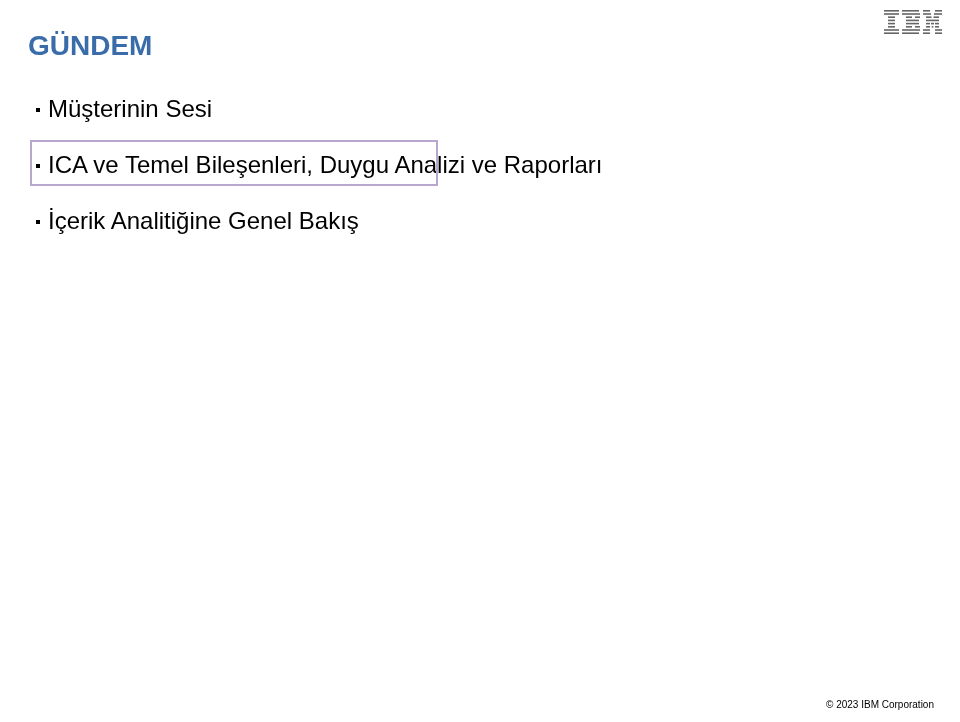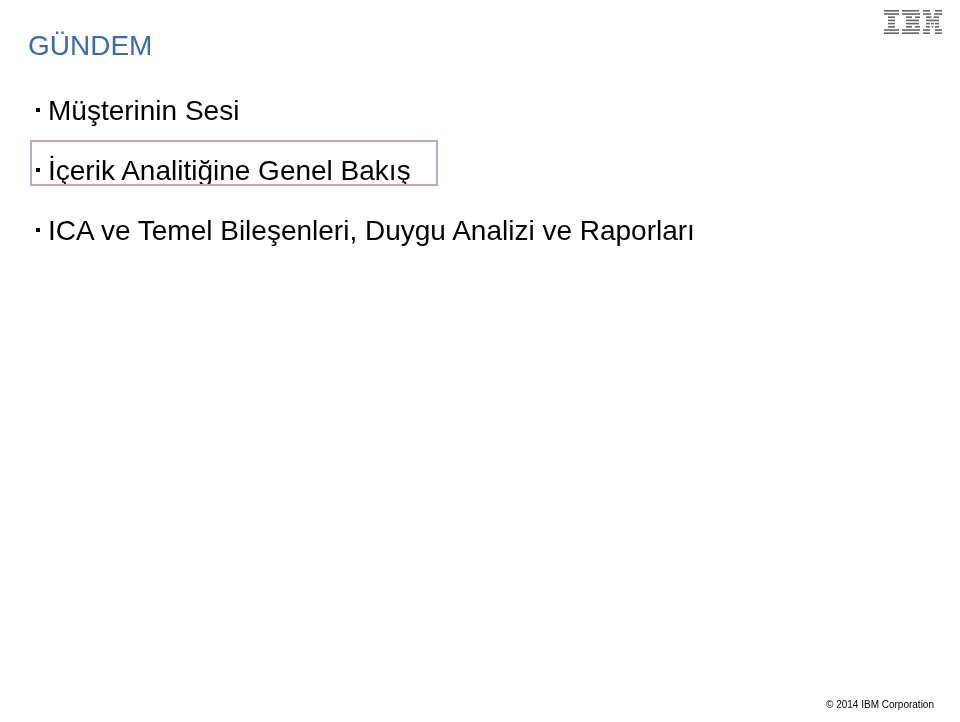--- a/index.html
+++ b/index.html
@@ -13,39 +13,39 @@
       font-family: Arial, Helvetica, sans-serif;
       background: #ffffff;
       position: relative;
     }
     .slide-title {
       position: absolute;
       top: 30px;
       left: 28px;
       font-size: 28px;
       color: #3b6caa;
-      font-weight: 400;
+      font-weight: 700;
     }
     .ibm-logo {
       position: absolute;
       top: 10px;
       right: 18px;
     }
     .ibm-logo svg {
       width: 58px;
       height: 24px;
     }
     .content-list {
       position: absolute;
       top: 95px;
       left: 36px;
       list-style: none;
     }
     .content-list li {
-      font-size: 28px;
+      font-size: 24px;
       color: #000000;
       margin-bottom: 28px;
       position: relative;
       padding-left: 12px;
     }
     .content-list li::before {
       content: "";
       position: absolute;
       left: 0px;
       top: 13px;
@@ -114,19 +114,19 @@
       <rect x="39" y="19.2" width="7" height="1.6"></rect>
       <rect x="51" y="19.2" width="7" height="1.6"></rect>
       <rect x="39" y="22.4" width="7" height="1.6"></rect>
       <rect x="51" y="22.4" width="7" height="1.6"></rect>
     </g>
   </svg>
 </div>
 
 <ul class="content-list">
   <li>Müşterinin Sesi</li>
+  <li>ICA ve Temel Bileşenleri, Duygu Analizi ve Raporları</li>
   <li>İçerik Analitiğine Genel Bakış</li>
-  <li>ICA ve Temel Bileşenleri, Duygu Analizi ve Raporları</li>
 </ul>
 
 <div class="highlight-box"></div>
 
-<div class="footer-text">© 2014 IBM Corporation</div>
+<div class="footer-text">© 2023 IBM Corporation</div>
 
 </body></html>

